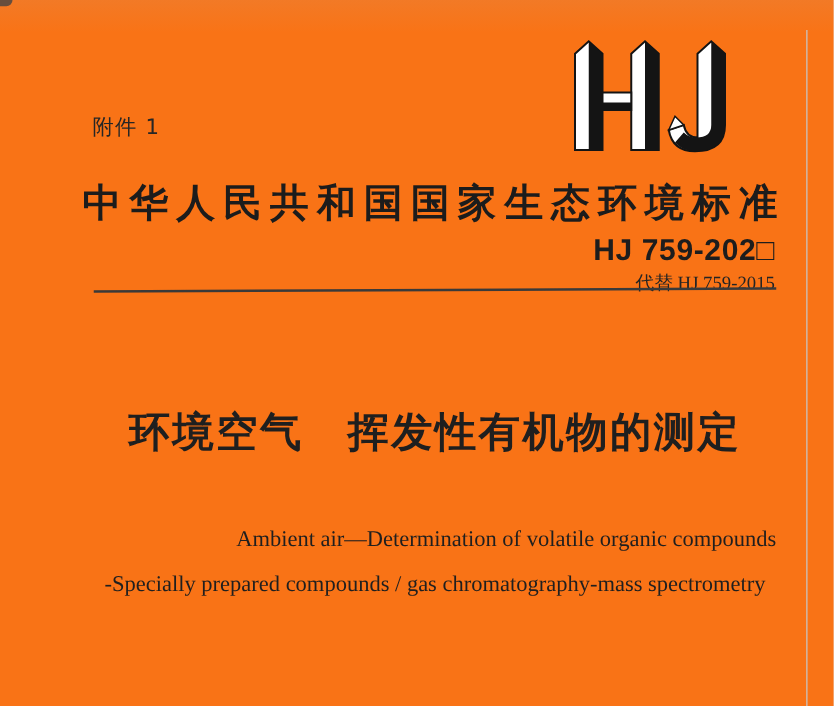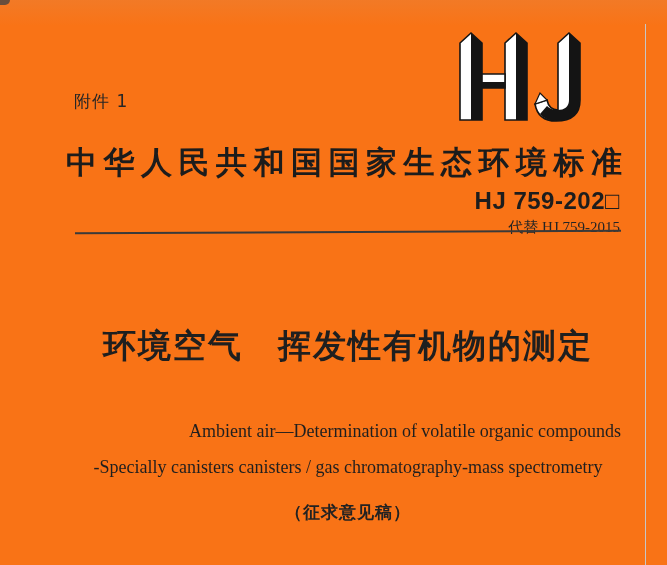--- a/index.html
+++ b/index.html
@@ -178,17 +178,16 @@
   </div>
 
   <div class="header-rule"></div>
 
   <div class="cn-title">
     <span class="line">环境空气　挥发性有机物的测定</span>
   </div>
 
   <div class="en-title-1">Ambient air—Determination of volatile organic compounds</div>
 
-  <div class="en-title-2">-Specially canisters canisters / gas chromatography-mass spectrometry</div>
+  <div class="en-title-2">-Specially prepared compounds / gas chromatography-mass spectrometry</div>
 
-  <div class="draft-note">（征求意见稿）</div>
 
 </div>
 
 </body></html>

